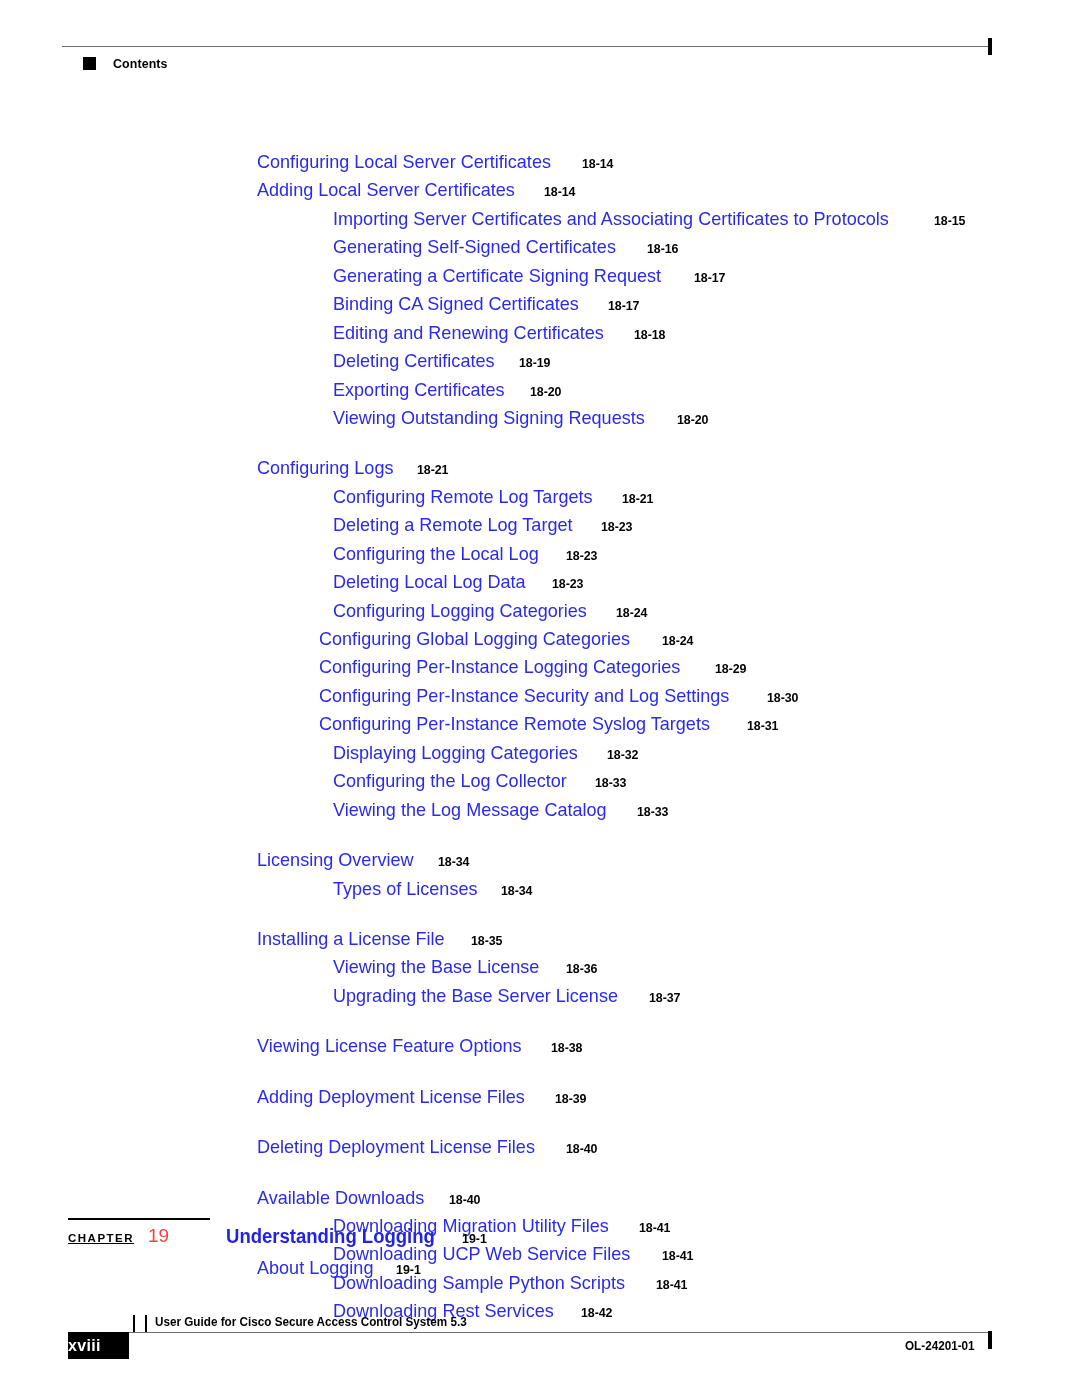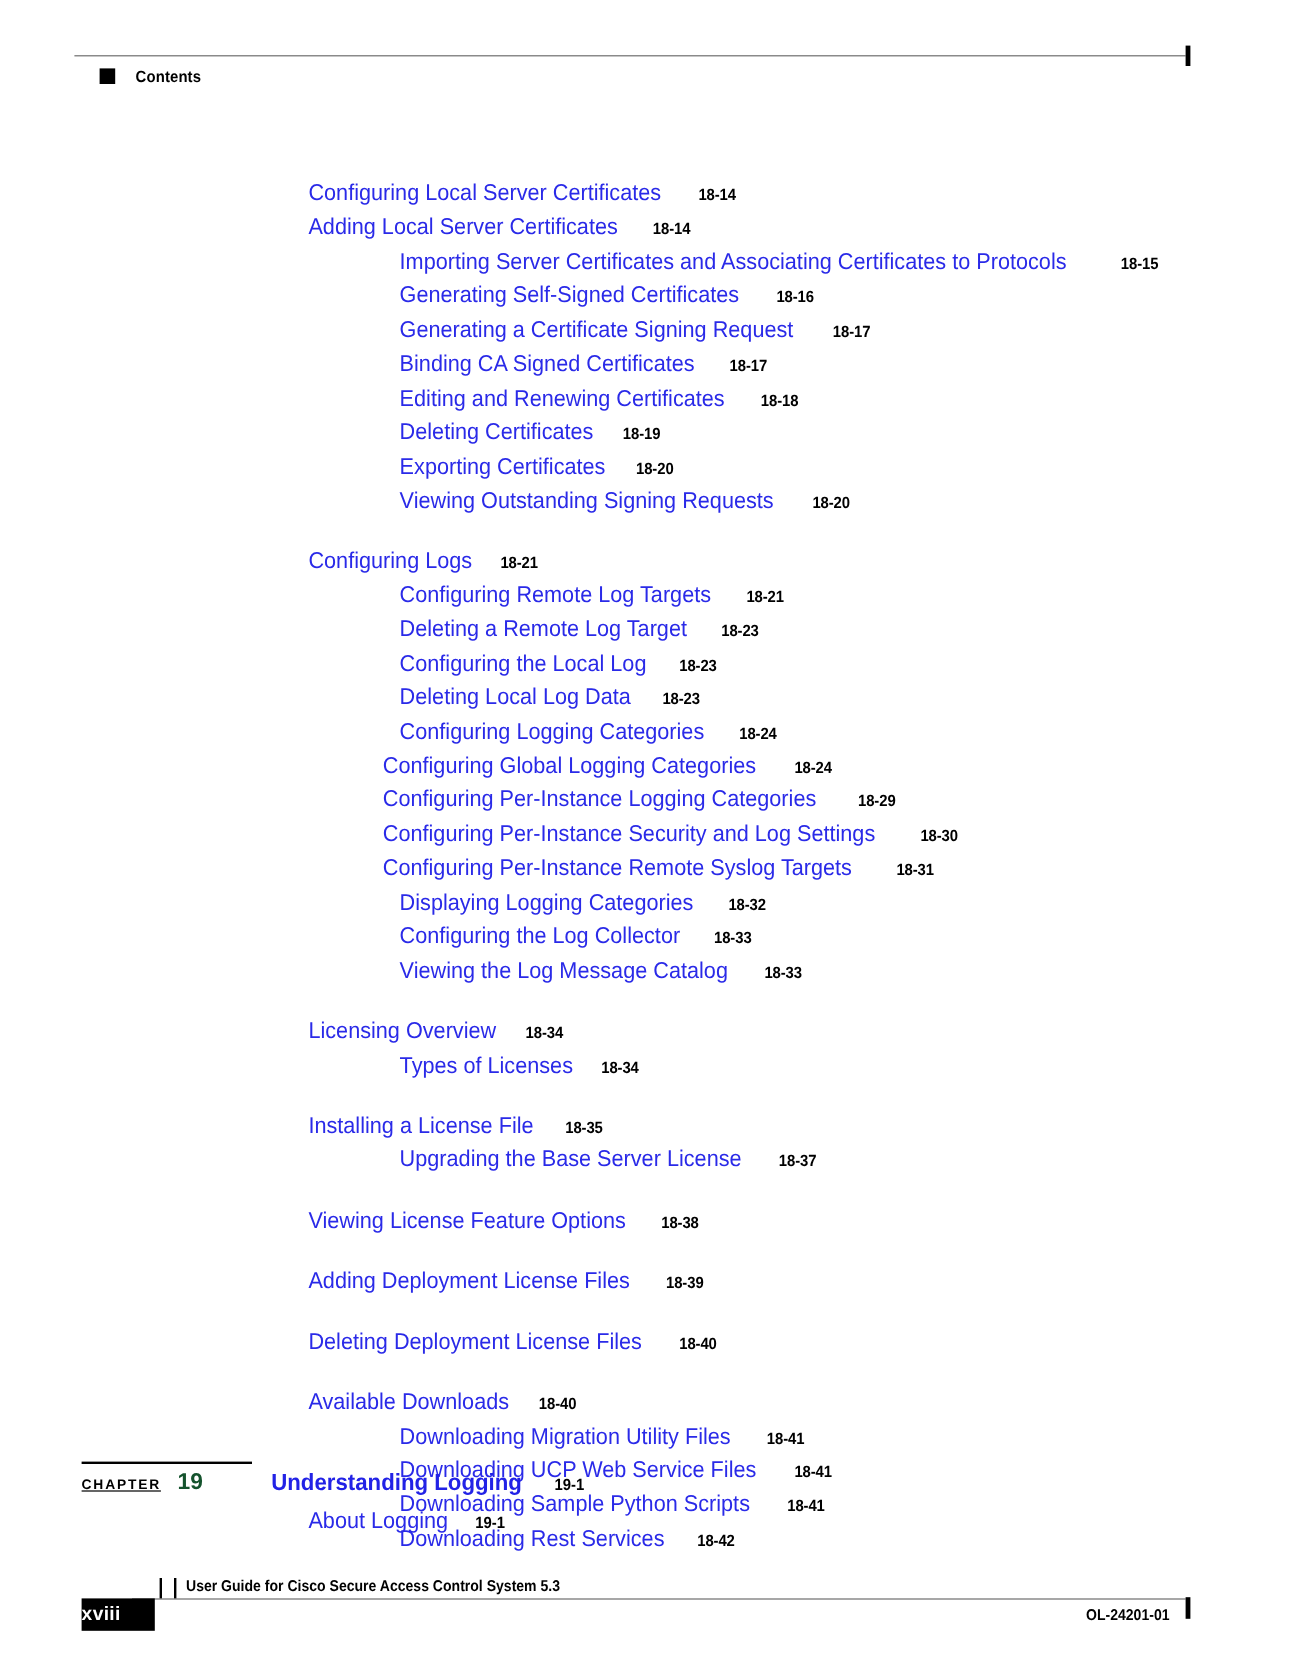--- a/index.html
+++ b/index.html
@@ -127,22 +127,22 @@
     letter-spacing: 1.5px;
     color: #000000;
     white-space: nowrap;
     text-decoration: underline;
   }
   .chapter-num {
     position: absolute;
     left: 148px;
     top: 7px;
     font-size: 19px;
-    font-weight: bold;
-    color: #14532d;
+    font-weight: normal;
+    color: #ef4444;
     white-space: nowrap;
   }
   .chapter-title-row {
     position: absolute;
     left: 0;
     top: 6px;
     white-space: nowrap;
     padding-left: 226px;
     text-align: center;
   }
@@ -309,20 +309,21 @@
     <div class="toc-entry lvl3"><span class="title">Configuring Global Logging Categories</span><span class="folio">18-24</span></div>
     <div class="toc-entry lvl3"><span class="title">Configuring Per-Instance Logging Categories</span><span class="folio">18-29</span></div>
     <div class="toc-entry lvl3"><span class="title">Configuring Per-Instance Security and Log Settings</span><span class="folio">18-30</span></div>
     <div class="toc-entry lvl3"><span class="title">Configuring Per-Instance Remote Syslog Targets</span><span class="folio">18-31</span></div>
     <div class="toc-entry lvl2"><span class="title">Displaying Logging Categories</span><span class="folio">18-32</span></div>
     <div class="toc-entry lvl2"><span class="title">Configuring the Log Collector</span><span class="folio">18-33</span></div>
     <div class="toc-entry lvl2"><span class="title">Viewing the Log Message Catalog</span><span class="folio">18-33</span></div>
     <div class="toc-entry lvl1 gap-before"><span class="title">Licensing Overview</span><span class="folio">18-34</span></div>
     <div class="toc-entry lvl2"><span class="title">Types of Licenses</span><span class="folio">18-34</span></div>
     <div class="toc-entry lvl1 gap-before"><span class="title">Installing a License File</span><span class="folio">18-35</span></div>
+    <div class="toc-entry lvl2"><span class="title">Viewing the Base License</span><span class="folio">18-36</span></div>
     <div class="toc-entry lvl2"><span class="title">Upgrading the Base Server License</span><span class="folio">18-37</span></div>
     <div class="toc-entry lvl1 gap-before"><span class="title">Viewing License Feature Options</span><span class="folio">18-38</span></div>
     <div class="toc-entry lvl1 gap-before"><span class="title">Adding Deployment License Files</span><span class="folio">18-39</span></div>
     <div class="toc-entry lvl1 gap-before"><span class="title">Deleting Deployment License Files</span><span class="folio">18-40</span></div>
     <div class="toc-entry lvl1 gap-before"><span class="title">Available Downloads</span><span class="folio">18-40</span></div>
     <div class="toc-entry lvl2"><span class="title">Downloading Migration Utility Files</span><span class="folio">18-41</span></div>
     <div class="toc-entry lvl2"><span class="title">Downloading UCP Web Service Files</span><span class="folio">18-41</span></div>
     <div class="toc-entry lvl2"><span class="title">Downloading Sample Python Scripts</span><span class="folio">18-41</span></div>
     <div class="toc-entry lvl2"><span class="title">Downloading Rest Services</span><span class="folio">18-42</span></div>
   </div>

